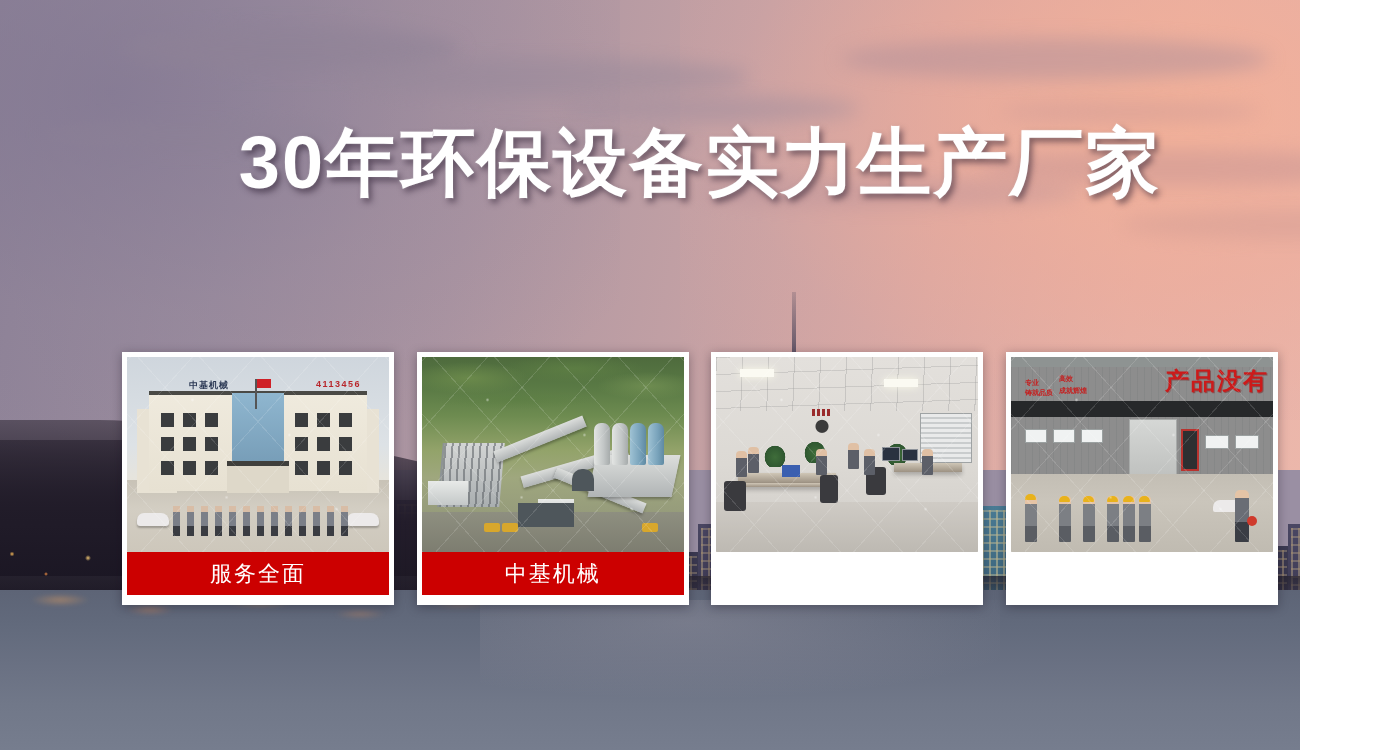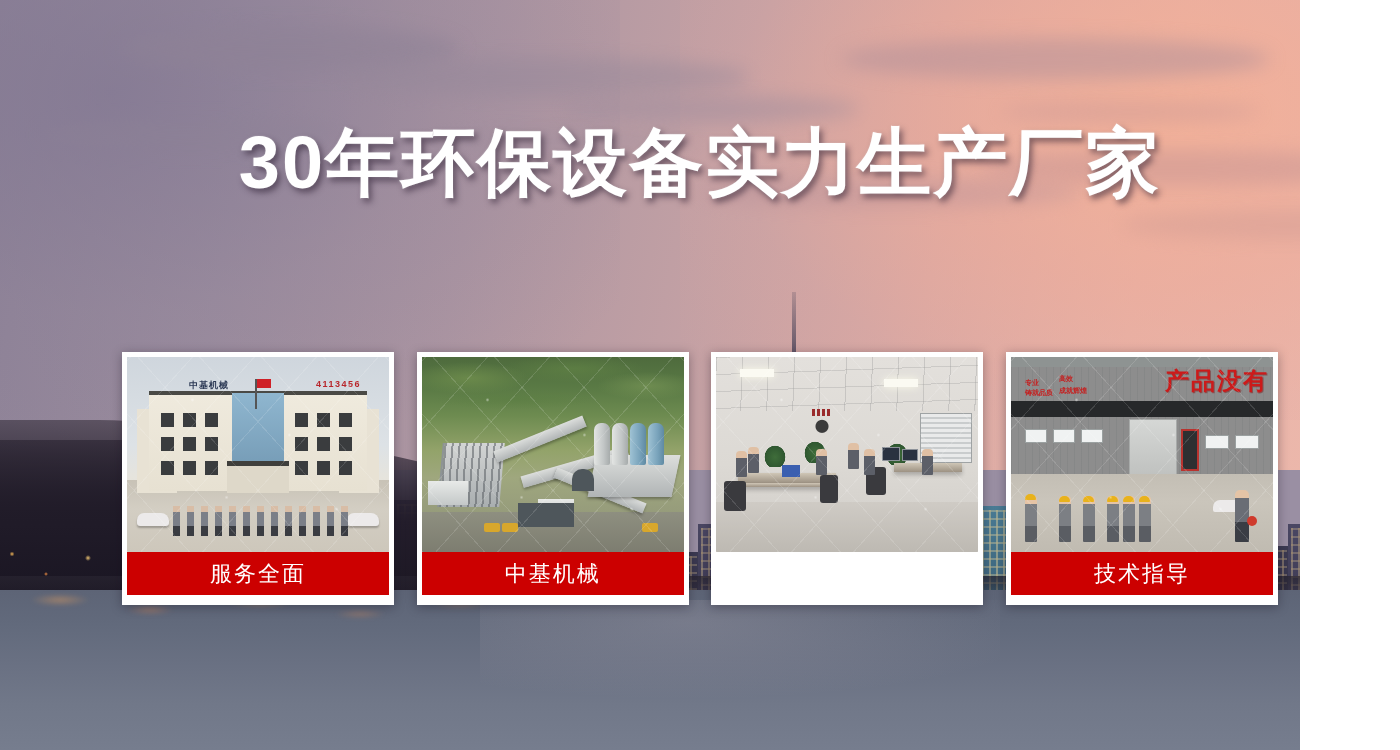--- a/index.html
+++ b/index.html
@@ -547,17 +547,16 @@
         <div class="p4-worker" style="left:96px;"></div>
         <div class="p4-helm" style="left:96px; bottom:50px;"></div>
         <div class="p4-worker" style="left:112px;"></div>
         <div class="p4-helm" style="left:112px;bottom:50px;"></div>
         <div class="p4-worker" style="left:128px;"></div>
         <div class="p4-helm" style="left:128px;bottom:50px;"></div>
         <div class="p4-boss"></div>
         <div class="p4-ball"></div>
         <div class="wm"></div>
       </div>
-      <div class="card-cap">技术指导</div>
     </div>
 
   </div>
 </div>
 
 </body></html>

